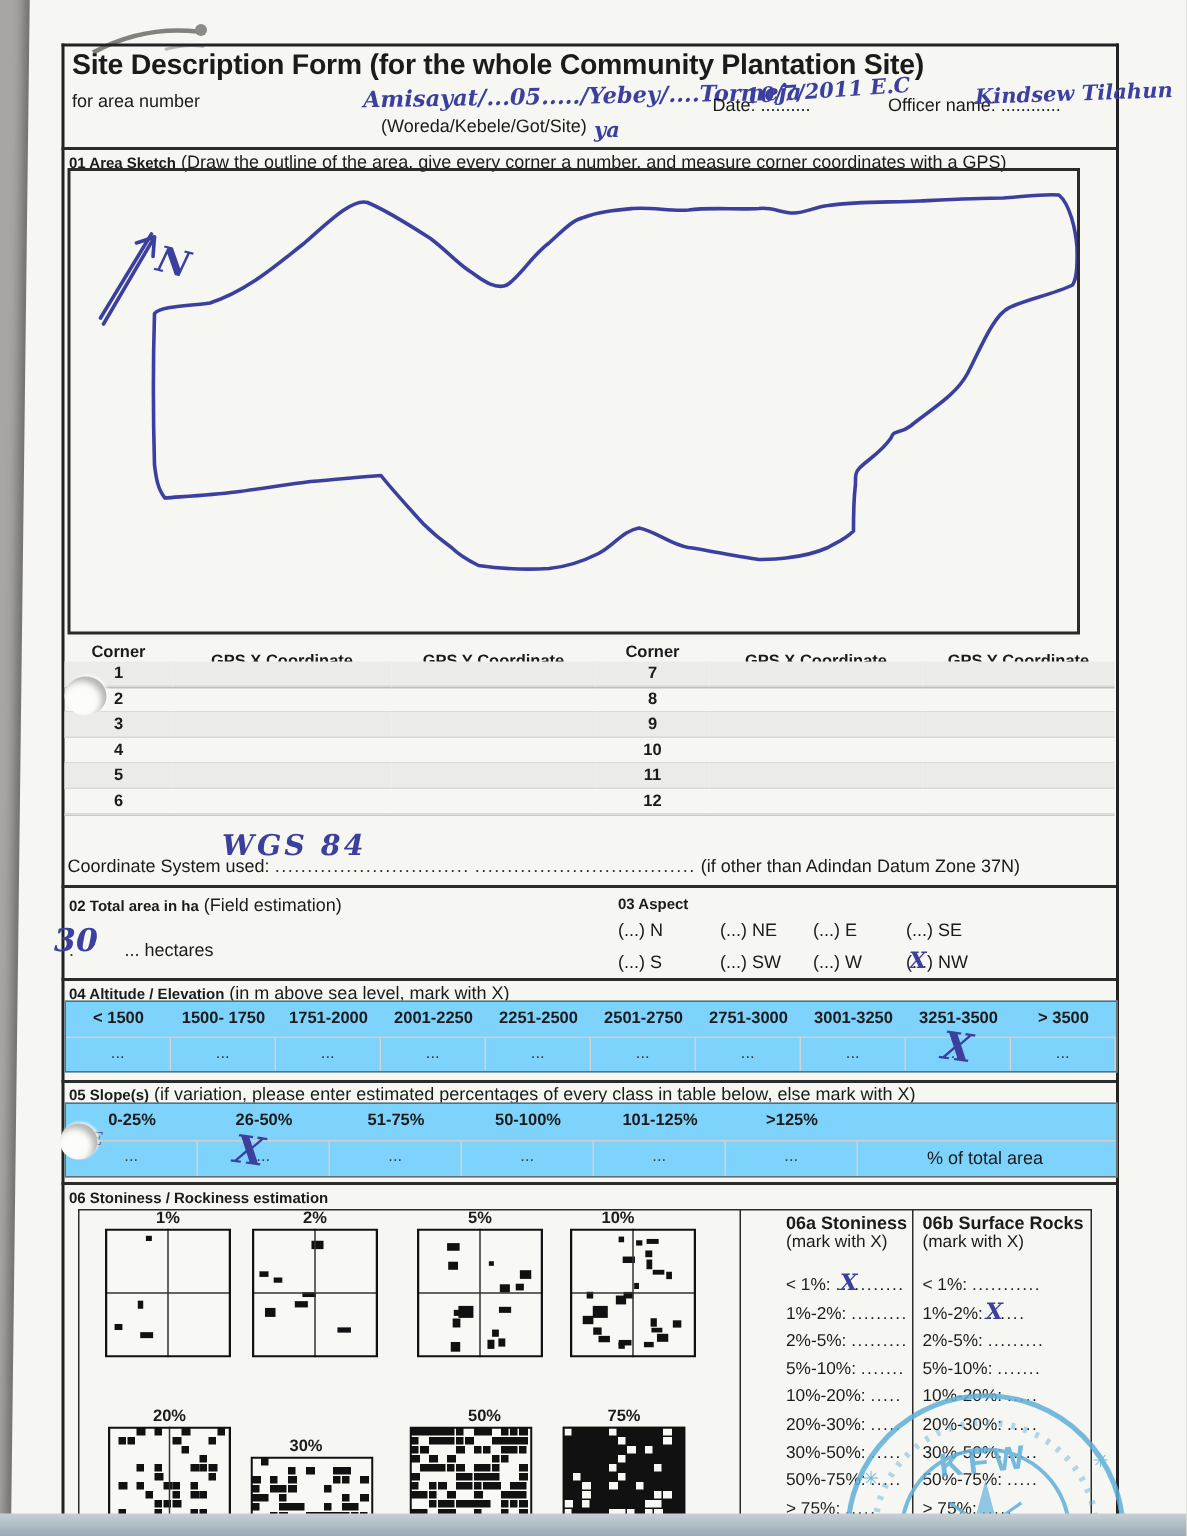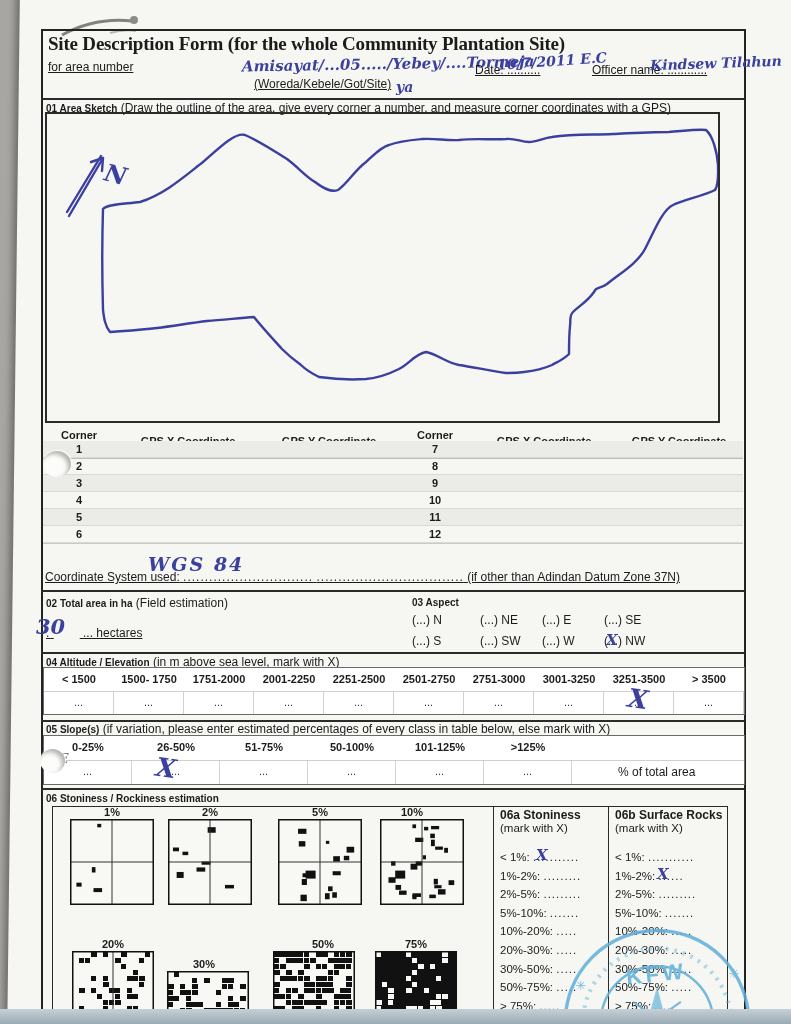--- a/index.html
+++ b/index.html
@@ -6,22 +6,22 @@
   body{width:791px;height:1024px;position:relative;overflow:hidden;background:#a8a6a2;
        font-family:"Liberation Sans",sans-serif;color:#1b1b1b;}
   .paper{position:absolute;left:20px;top:-10px;width:786px;height:1040px;background:#f6f6f2;
          transform:rotate(0.7deg);transform-origin:760px 0;box-shadow:-4px 0 7px rgba(0,0,0,.35);}
   .content{position:absolute;inset:0;z-index:10;}
   .abs{position:absolute;}
   .form-border{position:absolute;left:41px;top:29px;width:701px;height:1000px;
                border:2px solid #222;border-bottom:none;}
   .hr{position:absolute;left:41px;width:703px;border-top:2px solid #2b2b2b;height:0;}
   .vr{position:absolute;border-left:1.5px solid #2b2b2b;width:0;}
-  .title{font-size:19px;font-weight:bold;letter-spacing:-0.2px;white-space:nowrap;font-family:Liberation Serif, serif;}
-  .small{font-size:12px;text-decoration:underline;}
+  .title{font-size:19px;font-weight:bold;letter-spacing:-0.2px;white-space:nowrap;}
+  .small{font-size:12px;}
   .sec-h{font-size:12px;white-space:nowrap;}
   .sec-h b{font-size:10px;}
   .hand{font-family:"DejaVu Serif",serif;font-style:italic;font-weight:bold;color:#3b3f9e;
         white-space:nowrap;}
   .pen{font-family:"DejaVu Serif",serif;font-style:italic;font-weight:bold;color:#3b3f9e;
        position:absolute;line-height:1;}
   .dotted{color:#2e2e2e;letter-spacing:1px;}
   
   #corner-table{position:absolute;left:43px;top:424px;width:700px;display:grid;
      grid-template-columns:72px 146px 136px 76px 142px 128px;grid-auto-rows:17px;
@@ -30,21 +30,21 @@
         height:34px;line-height:1.1;border-bottom:1px solid #bdbdba;}
   .ct-c{border-bottom:1px solid #d9d9d5;}
   .ct-c.num{font-weight:bold;text-align:center;line-height:17px;}
   .stripe{background:#ebebe7;}
   
   #aspect-options{position:absolute;left:412px;top:613px;width:300px;display:grid;
      grid-template-columns:68px 62px 62px 72px;grid-auto-rows:21px;font-size:12px;}
   .asp-opt{position:relative;white-space:nowrap;}
   .asp-x{font-size:15px;left:2px;top:-1px;}
   
-  .mtable{position:absolute;left:43px;width:700px;display:grid;background:#ffffff;
+  .mtable{position:absolute;left:43px;width:700px;display:grid;background:#7dd3fc;
           border:1px solid #6a6a66;font-size:11px;}
   #alt-table{top:667px;grid-template-columns:repeat(10,70px);grid-auto-rows:23px;}
   #slope-table{top:735px;grid-template-columns:repeat(6,88px) 1fr;grid-auto-rows:24px;}
   .t-h{font-weight:bold;text-align:center;line-height:23px;white-space:nowrap;}
   .t-d{position:relative;text-align:center;line-height:20px;color:#3a3a38;
        border-right:1px solid #d2d2ce;border-top:1px solid #cfcfcb;}
   .big-x{font-size:26px;left:24px;top:-6px;transform:rotate(8deg);}
   .note-cell{border-top:1px solid #cfcfcb;font-size:12px;line-height:22px;padding-left:46px;}
   
   .sketch-box{position:absolute;left:45px;top:112px;width:671px;height:307px;
@@ -563,21 +563,21 @@
           <rect x="1" y="55" width="5" height="5" fill="#f8f8f5"></rect>
           <rect x="31" y="55" width="6" height="5" fill="#f8f8f5"></rect>
           <rect x="37" y="55" width="5" height="5" fill="#f8f8f5"></rect>
           <rect x="43" y="55" width="5" height="5" fill="#f8f8f5"></rect>
           <rect x="55" y="55" width="5" height="5" fill="#f8f8f5"></rect>
           <rect x="61" y="55" width="6" height="5" fill="#f8f8f5"></rect>
           <rect x="0.75" y="0.75" width="80.5" height="62.5" fill="none" stroke="#111" stroke-width="1.5"></rect>
         </svg></div>
     </div>
 
-  <div id="col-a" class="s6-col" style="left:500px;width:108px">
+  <div id="col-a" class="s6-col" style="left:524px;width:108px">
       <div class="s6-title">06a Stoniness</div>
       <div class="s6-sub">(mark with X)</div>
       <div class="s6-item"><span>&lt; 1%: </span><span class="s6-dots">...........</span><div class="pen s6-x" style="left: 36px;">X</div></div>
       <div class="s6-item"><span>1%-2%: </span><span class="s6-dots">.........</span></div>
       <div class="s6-item"><span>2%-5%: </span><span class="s6-dots">.........</span></div>
       <div class="s6-item"><span>5%-10%: </span><span class="s6-dots">.......</span></div>
       <div class="s6-item"><span>10%-20%: </span><span class="s6-dots">.....</span></div>
       <div class="s6-item"><span>20%-30%: </span><span class="s6-dots">.....</span></div>
       <div class="s6-item"><span>30%-50%: </span><span class="s6-dots">.....</span></div>
       <div class="s6-item"><span>50%-75%: </span><span class="s6-dots">.....</span></div>

